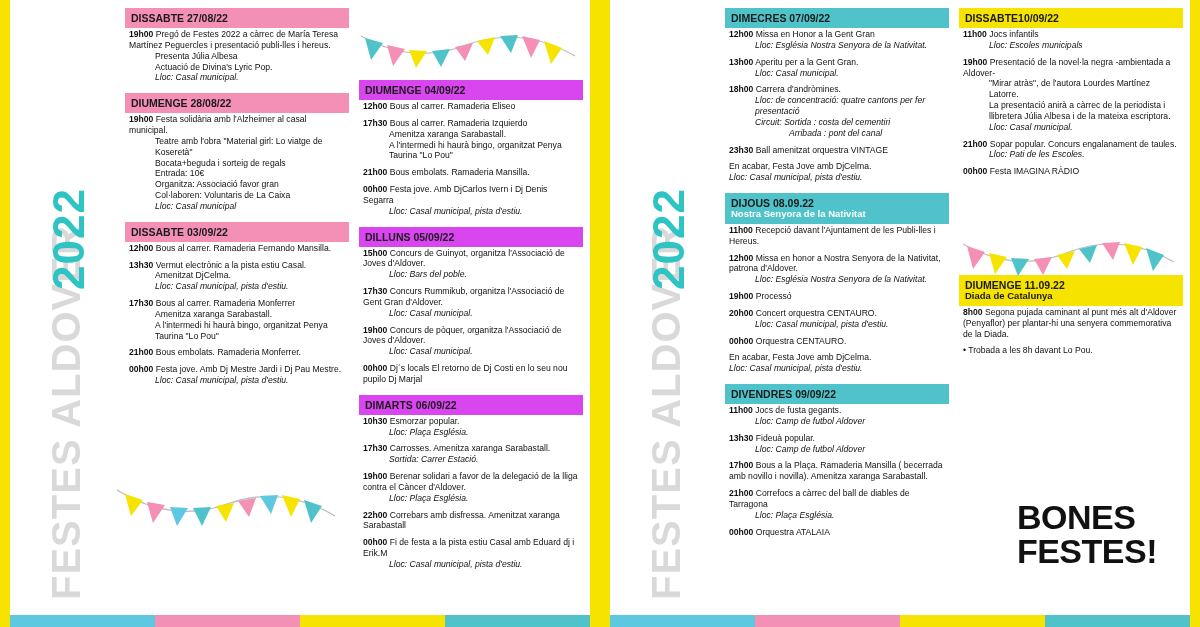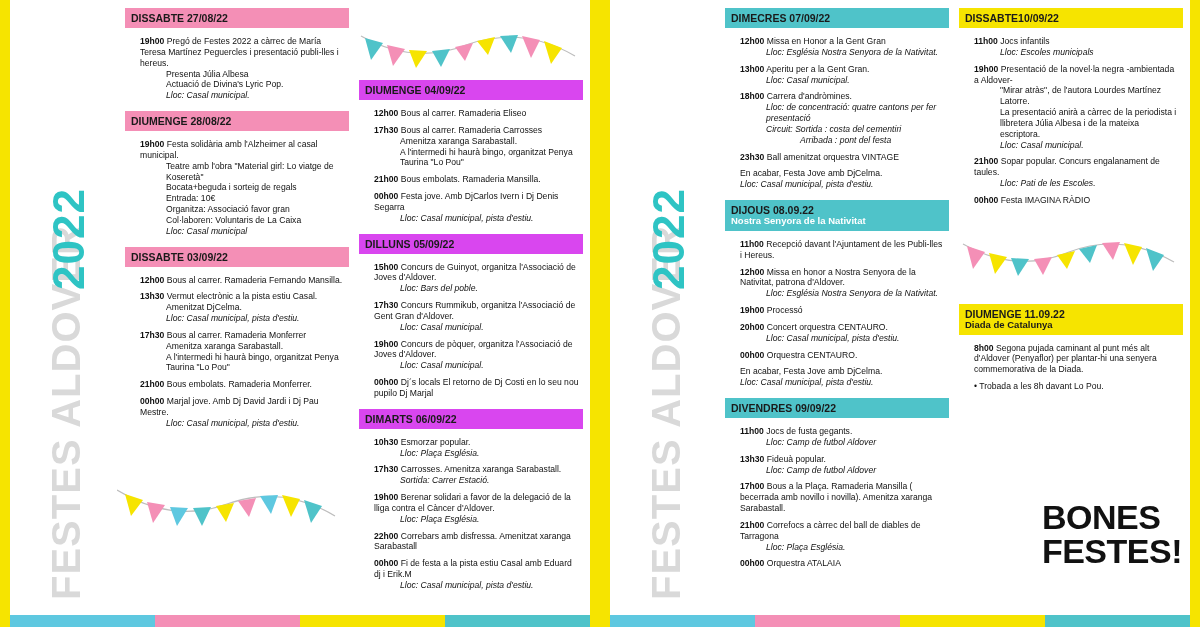--- a/index.html
+++ b/index.html
@@ -57,33 +57,33 @@
     font-size:10.5px;
     color:#1a1a1a;
     line-height:1.15;
   }
   .dayhead .sub { display:block; font-weight:bold; font-size:9.5px; color:#1a1a1a; }
   .h-pink { background:#f48fb6; }
   .h-cyan { background:#d946ef; }
   .h-teal { background:#4fc3c9; }
   .h-yellow { background:#f6e400; }
 
-  .entries { padding:8px 4px 0 4px;margin-left:11px; }
+  .entries { padding:1px 4px 0 4px; }
   .entry { font-size:8.6px; line-height:1.26; color:#111; margin-bottom:6px; }
   .entry b { font-weight:bold; }
   .loc { font-style:italic; }
   .indent { padding-left:26px; display:block; }
 
   
   .bunting { position:absolute; }
   .bunting svg { display:block; }
 
   .bones {
     position:absolute;
-    right:1px; bottom:40px;
+    right:26px; bottom:40px;
     text-align:left;
     font-weight:bold;
     font-size:34px;
     line-height:0.98;
     color:#111;
     letter-spacing:-0.5px;
     margin-top:6px;
   }
 
   
@@ -154,21 +154,21 @@
               <span>Bous al carrer. Ramaderia Monferrer</span>
               <span class="indent">Amenitza xaranga Sarabastall.</span>
               <span class="indent">A l'intermedi hi haurà bingo, organitzat Penya Taurina "Lo Pou"</span>
             </div>
             <div class="entry">
               <b>21h00</b>
               <span>Bous embolats. Ramaderia Monferrer.</span>
             </div>
             <div class="entry">
               <b>00h00</b>
-              <span>Marjal jove. Amb Dj David Jardi i Dj Pau Mestre.</span>
+              <span>Festa jove. Amb Dj Mestre Jardi i Dj Pau Mestre.</span>
               <span class="indent loc">Lloc: Casal municipal, pista d'estiu.</span>
             </div>
           </div>
         </div>
 
         <div class="bunting" style="left:-8px; top:470px;">
           <svg width="220" height="80" viewBox="0 0 220 80">
             <path d="M0 12 Q55 46 110 26 Q165 6 218 38" stroke="#bdbdbd" stroke-width="1.2" fill="none"></path>
             <polygon points="8,16 26,22 14,38" fill="#f6e400"></polygon>
             <polygon points="30,24 48,27 36,45" fill="#f48fb6"></polygon>
@@ -204,21 +204,21 @@
 
         <div class="block">
           <div class="dayhead h-cyan">DIUMENGE 04/09/22</div>
           <div class="entries">
             <div class="entry">
               <b>12h00</b>
               <span>Bous al carrer. Ramaderia Eliseo</span>
             </div>
             <div class="entry">
               <b>17h30</b>
-              <span>Bous al carrer. Ramaderia Carrosses</span>
+              <span>Bous al carrer. Ramaderia Izquierdo</span>
               <span class="indent">Amenitza xaranga Sarabastall.</span>
               <span class="indent">A l'intermedi hi haurà bingo, organitzat Penya Taurina "Lo Pou"</span>
             </div>
             <div class="entry">
               <b>21h00</b>
               <span>Bous embolats. Ramaderia Mansilla.</span>
             </div>
             <div class="entry">
               <b>00h00</b>
               <span>Festa jove. Amb DjCarlos Ivern i Dj Denis Segarra</span>
@@ -315,21 +315,21 @@
             <div class="entry">
               <b>13h00</b>
               <span>Aperitu per a la Gent Gran.</span>
               <span class="indent loc">Lloc: Casal municipal.</span>
             </div>
             <div class="entry">
               <b>18h00</b>
               <span>Carrera d'andròmines.</span>
               <span class="indent loc">Lloc: de concentració: quatre cantons per fer presentació</span>
               <span class="indent loc">Circuit: Sortida : costa del cementiri</span>
-              <span class="indent loc" style="padding-left:60px;">Arribada : pont del festa</span>
+              <span class="indent loc" style="padding-left:60px;">Arribada : pont del canal</span>
             </div>
             <div class="entry">
               <b>23h30</b>
               <span>Ball amenitzat orquestra VINTAGE</span>
             </div>
             <div class="entry">
               <span>En acabar, Festa Jove amb DjCelma.</span>
               <span class="loc" style="display:block;">Lloc: Casal municipal, pista d'estiu.</span>
             </div>
           </div>

